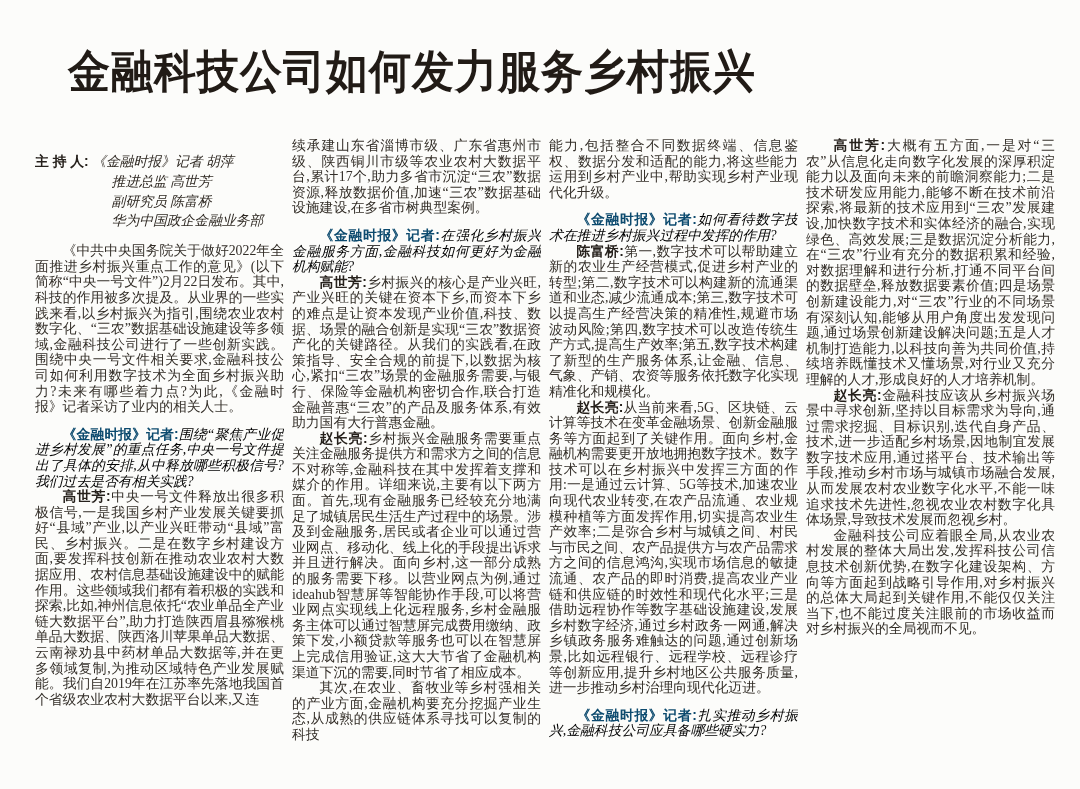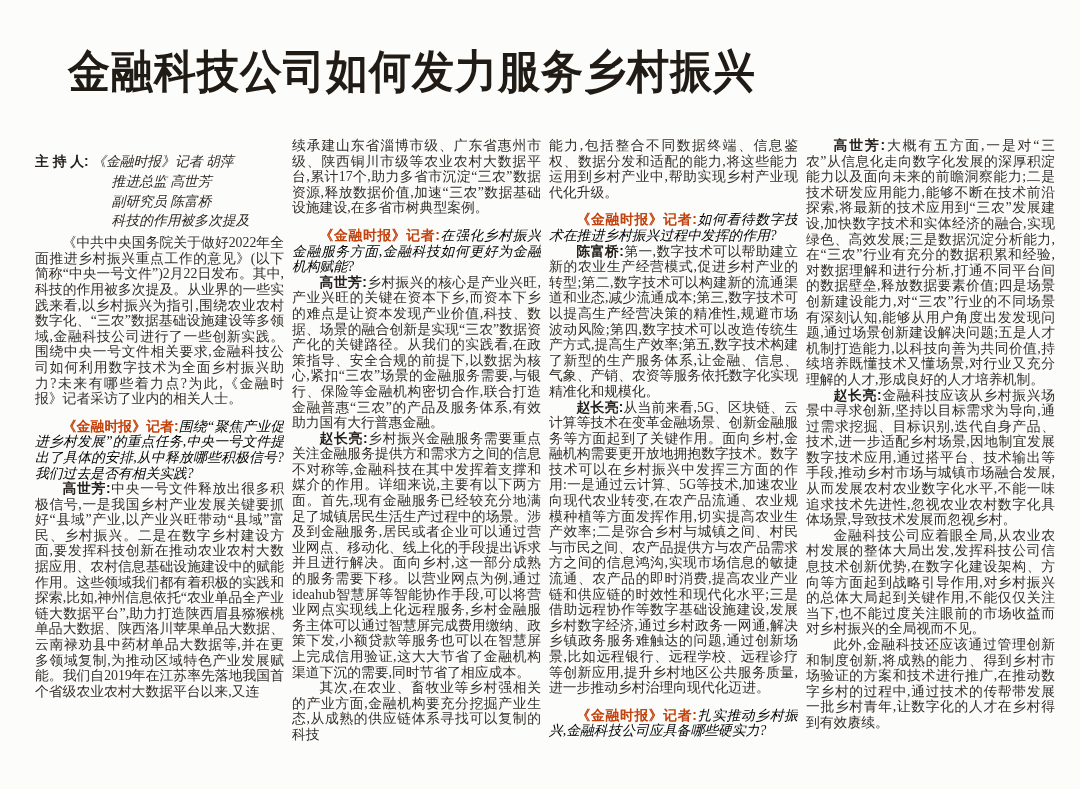--- a/index.html
+++ b/index.html
@@ -37,61 +37,61 @@
   .column {
     flex: 1 1 0;
     overflow: hidden;
     font-size: 13.8px;
     line-height: 15.6px;
     text-align: justify;
   }
   .column p { margin: 0; padding: 0; }
 
   
-  .intro-block { margin-top: 14px; margin-bottom: 4px; line-height: 19.8px; }
+  .intro-block { margin-top: 14px; margin-bottom: 12px; line-height: 19.8px; }
   .intro-line { padding-left: 5.55em; text-indent: 0; }
   .intro-line .label {
     font-family: "Liberation Sans", sans-serif;
     font-weight: 700;
     color: #26211c;
     margin-left: -5.55em;
     padding-right: 0.25em;
   }
   .kai { font-style: italic; color: #2e2822; }
 
   
   p.body, p.body-indent, p.question, p.answer { text-indent: 2em; }
   p.cont { text-indent: 0; }
   p.question { margin-top: 12px !important; }
   .q-label {
     font-family: "Liberation Sans", sans-serif;
     font-weight: 700;
     font-style: normal;
-    color: #c2410c;
+    color: #0c4a6e;
   }
   .q-text { font-style: italic; font-weight: 400; color: #000000; }
   .speaker {
     font-family: "Liberation Sans", sans-serif;
     font-weight: 700;
     color: #26211c;
   }
 </style>
 </head>
 <body>
 
 <div class="page">
   <h1 class="headline">金融科技公司如何发力服务乡村振兴</h1>
 
   <div class="article">
     <div class="column">
       <div class="intro-block">
           <div class="intro-line"><span class="label">主 持 人:</span><span class="kai">《金融时报》记者 胡萍</span></div>
           <div class="intro-line"><span class="kai">推进总监 高世芳</span></div>
           <div class="intro-line"><span class="kai">副研究员 陈富桥</span></div>
-          <div class="intro-line"><span class="kai">科技的作用被多次提及</span></div>
+          <div class="intro-line"><span class="kai">华为中国政企金融业务部</span></div>
         </div>
       <div class="paras">
           <p class="body"><span>《中共中央国务院关于做好2022年全面推进乡村振兴重点工作的意见》(以下简称“中央一号文件”)2月22日发布。其中,科技的作用被多次提及。从业界的一些实践来看,以乡村振兴为指引,围绕农业农村数字化、“三农”数据基础设施建设等多领域,金融科技公司进行了一些创新实践。围绕中央一号文件相关要求,金融科技公司如何利用数字技术为全面乡村振兴助力?未来有哪些着力点?为此,《金融时报》记者采访了业内的相关人士。</span></p>
           <p class="question"><span class="q-label">《金融时报》记者:</span><span class="q-text">围绕“聚焦产业促进乡村发展”的重点任务,中央一号文件提出了具体的安排,从中释放哪些积极信号?我们过去是否有相关实践?</span></p>
           <p class="answer"><span class="speaker">高世芳:</span><span>中央一号文件释放出很多积极信号,一是我国乡村产业发展关键要抓好“县域”产业,以产业兴旺带动“县域”富民、乡村振兴。二是在数字乡村建设方面,要发挥科技创新在推动农业农村大数据应用、农村信息基础设施建设中的赋能作用。这些领域我们都有着积极的实践和探索,比如,神州信息依托“农业单品全产业链大数据平台”,助力打造陕西眉县猕猴桃单品大数据、陕西洛川苹果单品大数据、云南禄劝县中药材单品大数据等,并在更多领域复制,为推动区域特色产业发展赋能。我们自2019年在江苏率先落地我国首个省级农业农村大数据平台以来,又连</span></p>
         </div>
     </div>
     <div class="column">
       <div class="paras">
           <p class="cont"><span>续承建山东省淄博市级、广东省惠州市级、陕西铜川市级等农业农村大数据平台,累计17个,助力多省市沉淀“三农”数据资源,释放数据价值,加速“三农”数据基础设施建设,在多省市树典型案例。</span></p>
@@ -108,17 +108,16 @@
           <p class="answer"><span class="speaker">陈富桥:</span><span>第一,数字技术可以帮助建立新的农业生产经营模式,促进乡村产业的转型;第二,数字技术可以构建新的流通渠道和业态,减少流通成本;第三,数字技术可以提高生产经营决策的精准性,规避市场波动风险;第四,数字技术可以改造传统生产方式,提高生产效率;第五,数字技术构建了新型的生产服务体系,让金融、信息、气象、产销、农资等服务依托数字化实现精准化和规模化。</span></p>
           <p class="answer"><span class="speaker">赵长亮:</span><span>从当前来看,5G、区块链、云计算等技术在变革金融场景、创新金融服务等方面起到了关键作用。面向乡村,金融机构需要更开放地拥抱数字技术。数字技术可以在乡村振兴中发挥三方面的作用:一是通过云计算、5G等技术,加速农业向现代农业转变,在农产品流通、农业规模种植等方面发挥作用,切实提高农业生产效率;二是弥合乡村与城镇之间、村民与市民之间、农产品提供方与农产品需求方之间的信息鸿沟,实现市场信息的敏捷流通、农产品的即时消费,提高农业产业链和供应链的时效性和现代化水平;三是借助远程协作等数字基础设施建设,发展乡村数字经济,通过乡村政务一网通,解决乡镇政务服务难触达的问题,通过创新场景,比如远程银行、远程学校、远程诊疗等创新应用,提升乡村地区公共服务质量,进一步推动乡村治理向现代化迈进。</span></p>
           <p class="question"><span class="q-label">《金融时报》记者:</span><span class="q-text">扎实推动乡村振兴,金融科技公司应具备哪些硬实力?</span></p>
         </div>
     </div>
     <div class="column">
       <div class="paras">
           <p class="answer"><span class="speaker">高世芳:</span><span>大概有五方面,一是对“三农”从信息化走向数字化发展的深厚积淀能力以及面向未来的前瞻洞察能力;二是技术研发应用能力,能够不断在技术前沿探索,将最新的技术应用到“三农”发展建设,加快数字技术和实体经济的融合,实现绿色、高效发展;三是数据沉淀分析能力,在“三农”行业有充分的数据积累和经验,对数据理解和进行分析,打通不同平台间的数据壁垒,释放数据要素价值;四是场景创新建设能力,对“三农”行业的不同场景有深刻认知,能够从用户角度出发发现问题,通过场景创新建设解决问题;五是人才机制打造能力,以科技向善为共同价值,持续培养既懂技术又懂场景,对行业又充分理解的人才,形成良好的人才培养机制。</span></p>
           <p class="answer"><span class="speaker">赵长亮:</span><span>金融科技应该从乡村振兴场景中寻求创新,坚持以目标需求为导向,通过需求挖掘、目标识别,迭代自身产品、技术,进一步适配乡村场景,因地制宜发展数字技术应用,通过搭平台、技术输出等手段,推动乡村市场与城镇市场融合发展,从而发展农村农业数字化水平,不能一味追求技术先进性,忽视农业农村数字化具体场景,导致技术发展而忽视乡村。</span></p>
           <p class="body-indent"><span>金融科技公司应着眼全局,从农业农村发展的整体大局出发,发挥科技公司信息技术创新优势,在数字化建设架构、方向等方面起到战略引导作用,对乡村振兴的总体大局起到关键作用,不能仅仅关注当下,也不能过度关注眼前的市场收益而对乡村振兴的全局视而不见。</span></p>
-          <p class="body-indent"><span>此外,金融科技还应该通过管理创新和制度创新,将成熟的能力、得到乡村市场验证的方案和技术进行推广,在推动数字乡村的过程中,通过技术的传帮带发展一批乡村青年,让数字化的人才在乡村得到有效赓续。</span></p>
         </div>
     </div>
   </div>
 </div>
 
 </body></html>

